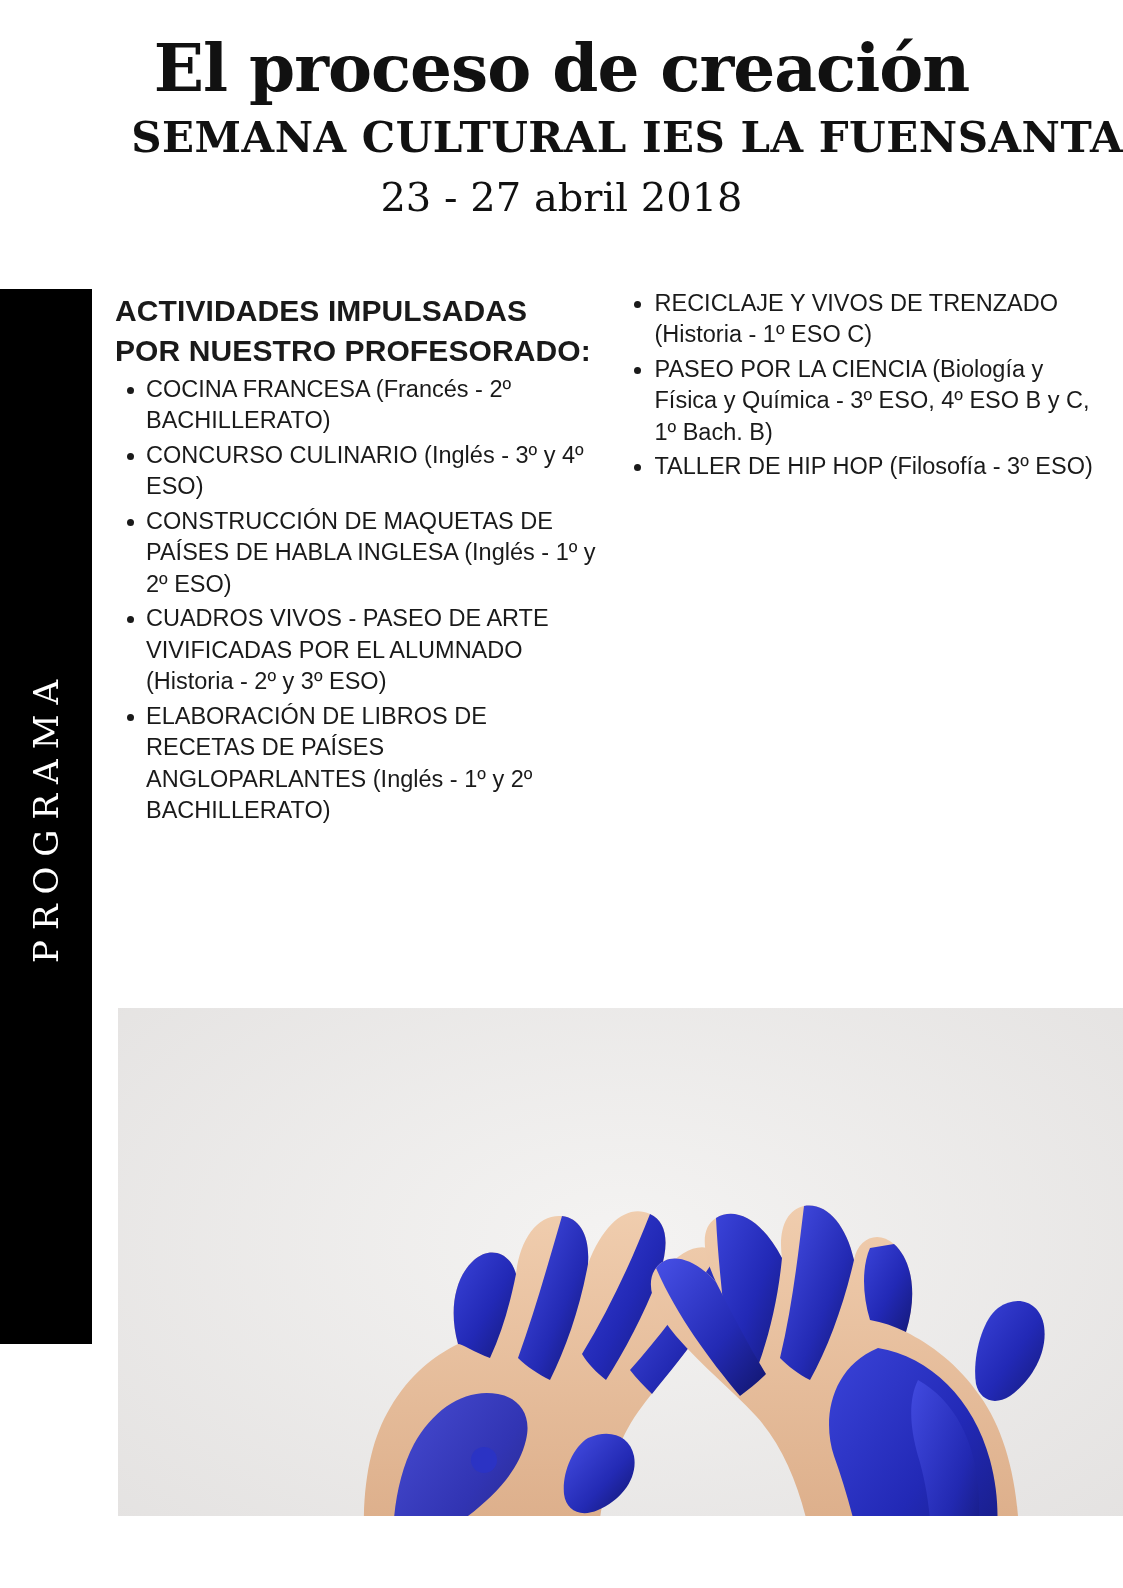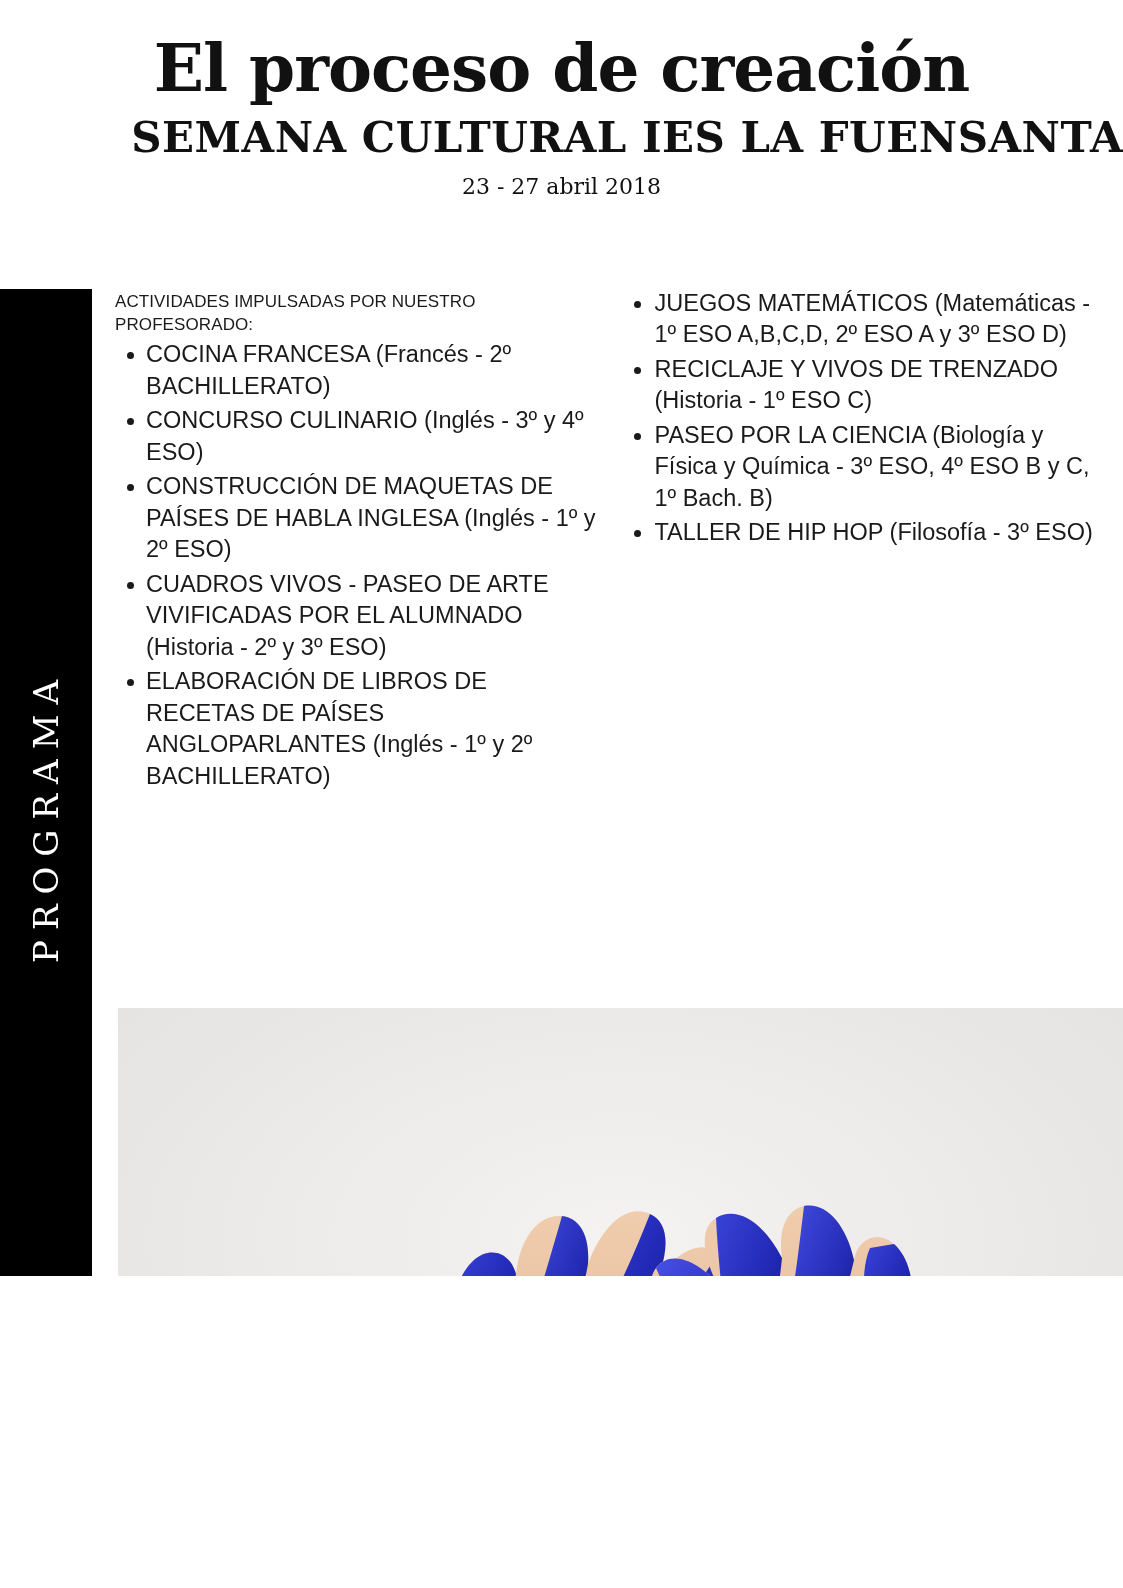--- a/index.html
+++ b/index.html
@@ -11,21 +11,21 @@
     height: 1588px;
     background: #ffffff;
     font-family: "Liberation Sans", sans-serif;
     overflow: hidden;
     position: relative;
   }
 
   .poster {
     position: relative;
     width: 1123px;
-    height: 1276px;
+    height: 1516px;
     background: #ffffff;
     overflow: hidden;
   }
 
   
   .header {
     text-align: center;
     padding-top: 34px;
   }
   .title-main {
@@ -43,21 +43,21 @@
     font-size: 42px;
     line-height: 1.1;
     letter-spacing: 0.5px;
     color: #111111;
     margin: 12px 0 0 0;
     text-align: right;
   }
   .title-dates {
     font-family: "DejaVu Serif", serif;
     font-weight: normal;
-    font-size: 22px;
+    font-size: 40px;
     line-height: 1.1;
     color: #111111;
     margin: 14px 0 0 0;
   }
 
   
   .sidebar {
     position: absolute;
     left: 0;
     top: 289px;
@@ -98,22 +98,22 @@
     z-index: 2;
   }
   .col {
     flex: 1 1 0;
     min-width: 0;
   }
   .col-left { padding-right: 4px; }
   .col-right { padding-left: 4px; }
 
   .section-head {
-    font-size: 17px;
-    font-weight: normal;
+    font-size: 30px;
+    font-weight: bold;
     color: #1a1a1a;
     line-height: 1.33;
     margin: 6px 0 0 7px;
     letter-spacing: 0.1px;
   }
 
   ul.items {
     list-style: none;
     margin: 2px 0 0 0;
     padding: 0;
@@ -175,21 +175,20 @@
         <li>COCINA FRANCESA (Francés - 2º BACHILLERATO)</li>
         <li>CONCURSO CULINARIO (Inglés - 3º y 4º ESO)</li>
         <li>CONSTRUCCIÓN DE MAQUETAS DE PAÍSES DE HABLA INGLESA (Inglés - 1º y 2º ESO)</li>
         <li>CUADROS VIVOS - PASEO DE ARTE VIVIFICADAS POR EL ALUMNADO (Historia - 2º y 3º ESO)</li>
         <li>ELABORACIÓN DE LIBROS DE RECETAS DE PAÍSES ANGLOPARLANTES (Inglés - 1º y 2º BACHILLERATO)</li>
       </ul>
     </div>
 
     <div class="col col-right">
       <ul class="items">
-        <li>JUEGOS MATEMÁTICOS (Matemáticas - 1º ESO A,B,C,D, 2º ESO A y 3º ESO D)</li>
         <li>RECICLAJE Y VIVOS DE TRENZADO (Historia - 1º ESO C)</li>
         <li>PASEO POR LA CIENCIA (Biología y Física y Química - 3º ESO, 4º ESO B y C, 1º Bach. B)</li>
         <li>TALLER DE HIP HOP (Filosofía - 3º ESO)</li>
       </ul>
     </div>
 
   </div>
 
   <div class="photo">
     <svg viewBox="0 0 1005 580" preserveAspectRatio="xMidYMid slice">

